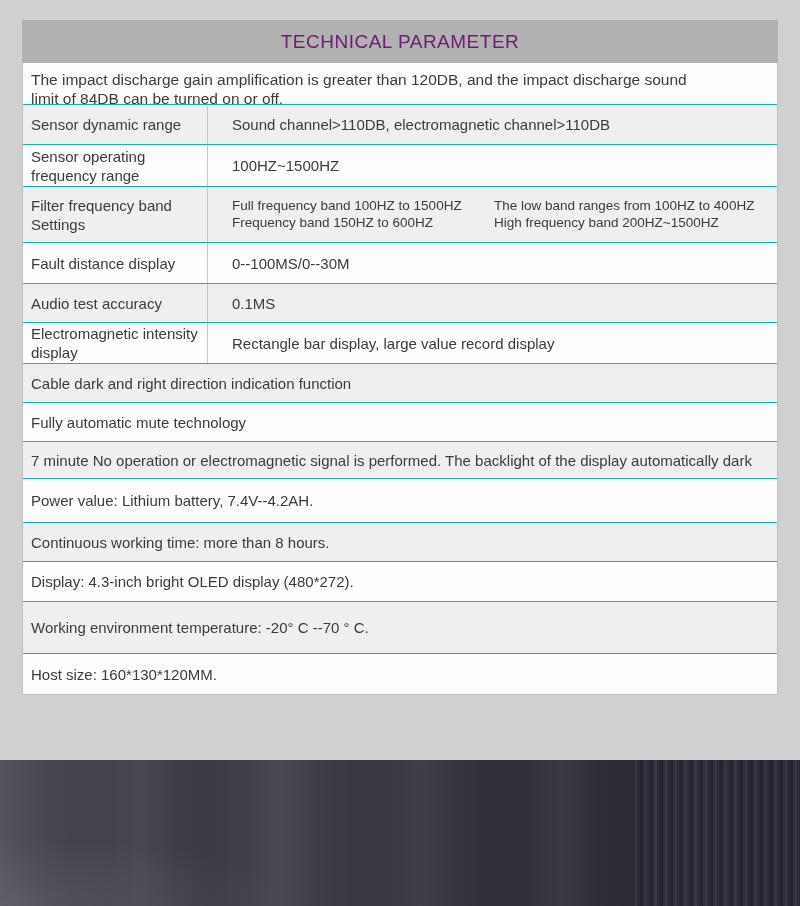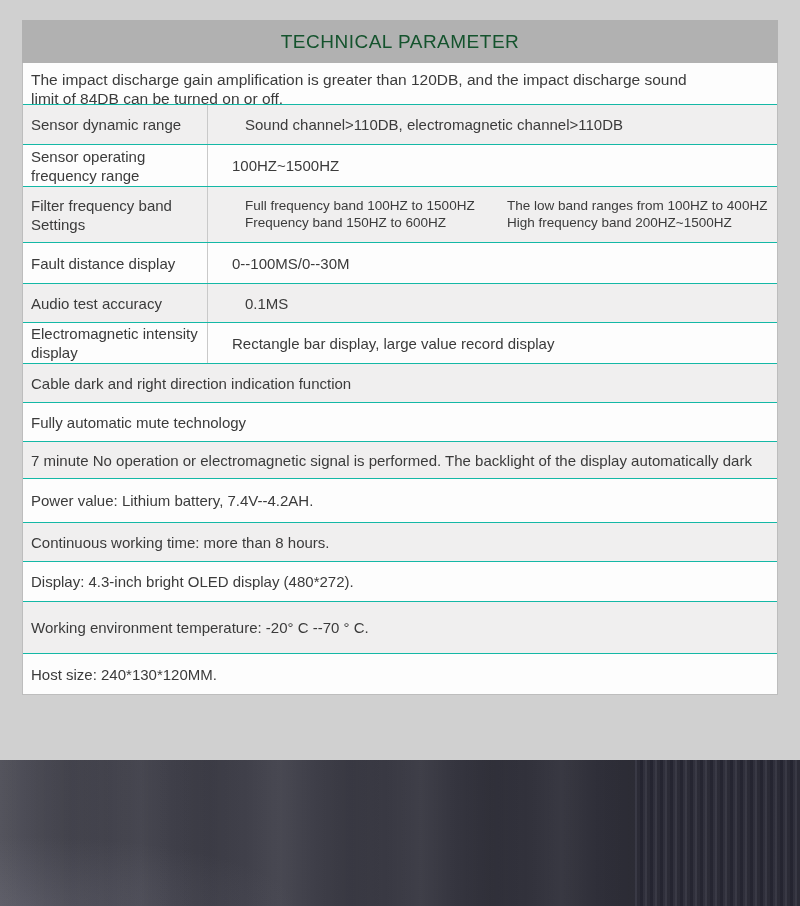--- a/index.html
+++ b/index.html
@@ -6,34 +6,34 @@
   body{
     width:800px;height:906px;position:relative;overflow:hidden;
     background:#d0d0d0;
     font-family:"Liberation Sans", sans-serif;
     color:#3b3b3b;
   }
   .sheet{position:absolute;left:22px;top:20px;width:756px;}
   .header{
     height:43px;background:#b1b1b1;
     display:flex;align-items:center;justify-content:center;
-    font-size:19px;letter-spacing:.5px;color:#14532d;
+    font-size:19px;letter-spacing:.5px;color:#701a75;
   }
   .ptable{
     background:#fdfdfd;
     border:1px solid #bdbdbd;border-top:none;
     box-sizing:border-box;
   }
   .row{
     display:flex;box-sizing:border-box;
     border-bottom:1px solid #14b8a6;
     font-size:15px;line-height:19px;
   }
   .row:last-child{border-bottom:none;}
-  .row.gray{background:#f0efef;gap:13px;}
+  .row.gray{background:#f0efef;}
   .row.white{background:#fdfdfd;}
   .cell-label{
     width:185px;box-sizing:border-box;
     border-right:1px solid #c9c9c9;
     padding:2px 6px 2px 8px;
     display:flex;align-items:center;
   }
   .cell-value{
     flex:1;box-sizing:border-box;
     padding:2px 6px 2px 24px;
@@ -175,21 +175,21 @@
 
     <div class="row white" style="height:40px">
       <div class="fullcell">Display: 4.3-inch bright OLED display (480*272).</div>
     </div>
 
     <div class="row gray" style="height:52px">
       <div class="fullcell">Working environment temperature: -20° C --70 ° C.</div>
     </div>
 
     <div class="row white" style="height:40px">
-      <div class="fullcell">Host size: 240*130*120MM.</div>
+      <div class="fullcell">Host size: 160*130*120MM.</div>
     </div>
 
   </div>
 </div>
 
 <div class="footer-photo">
   <div class="sheen"></div>
   <div class="ribs"></div>
 </div>
 

